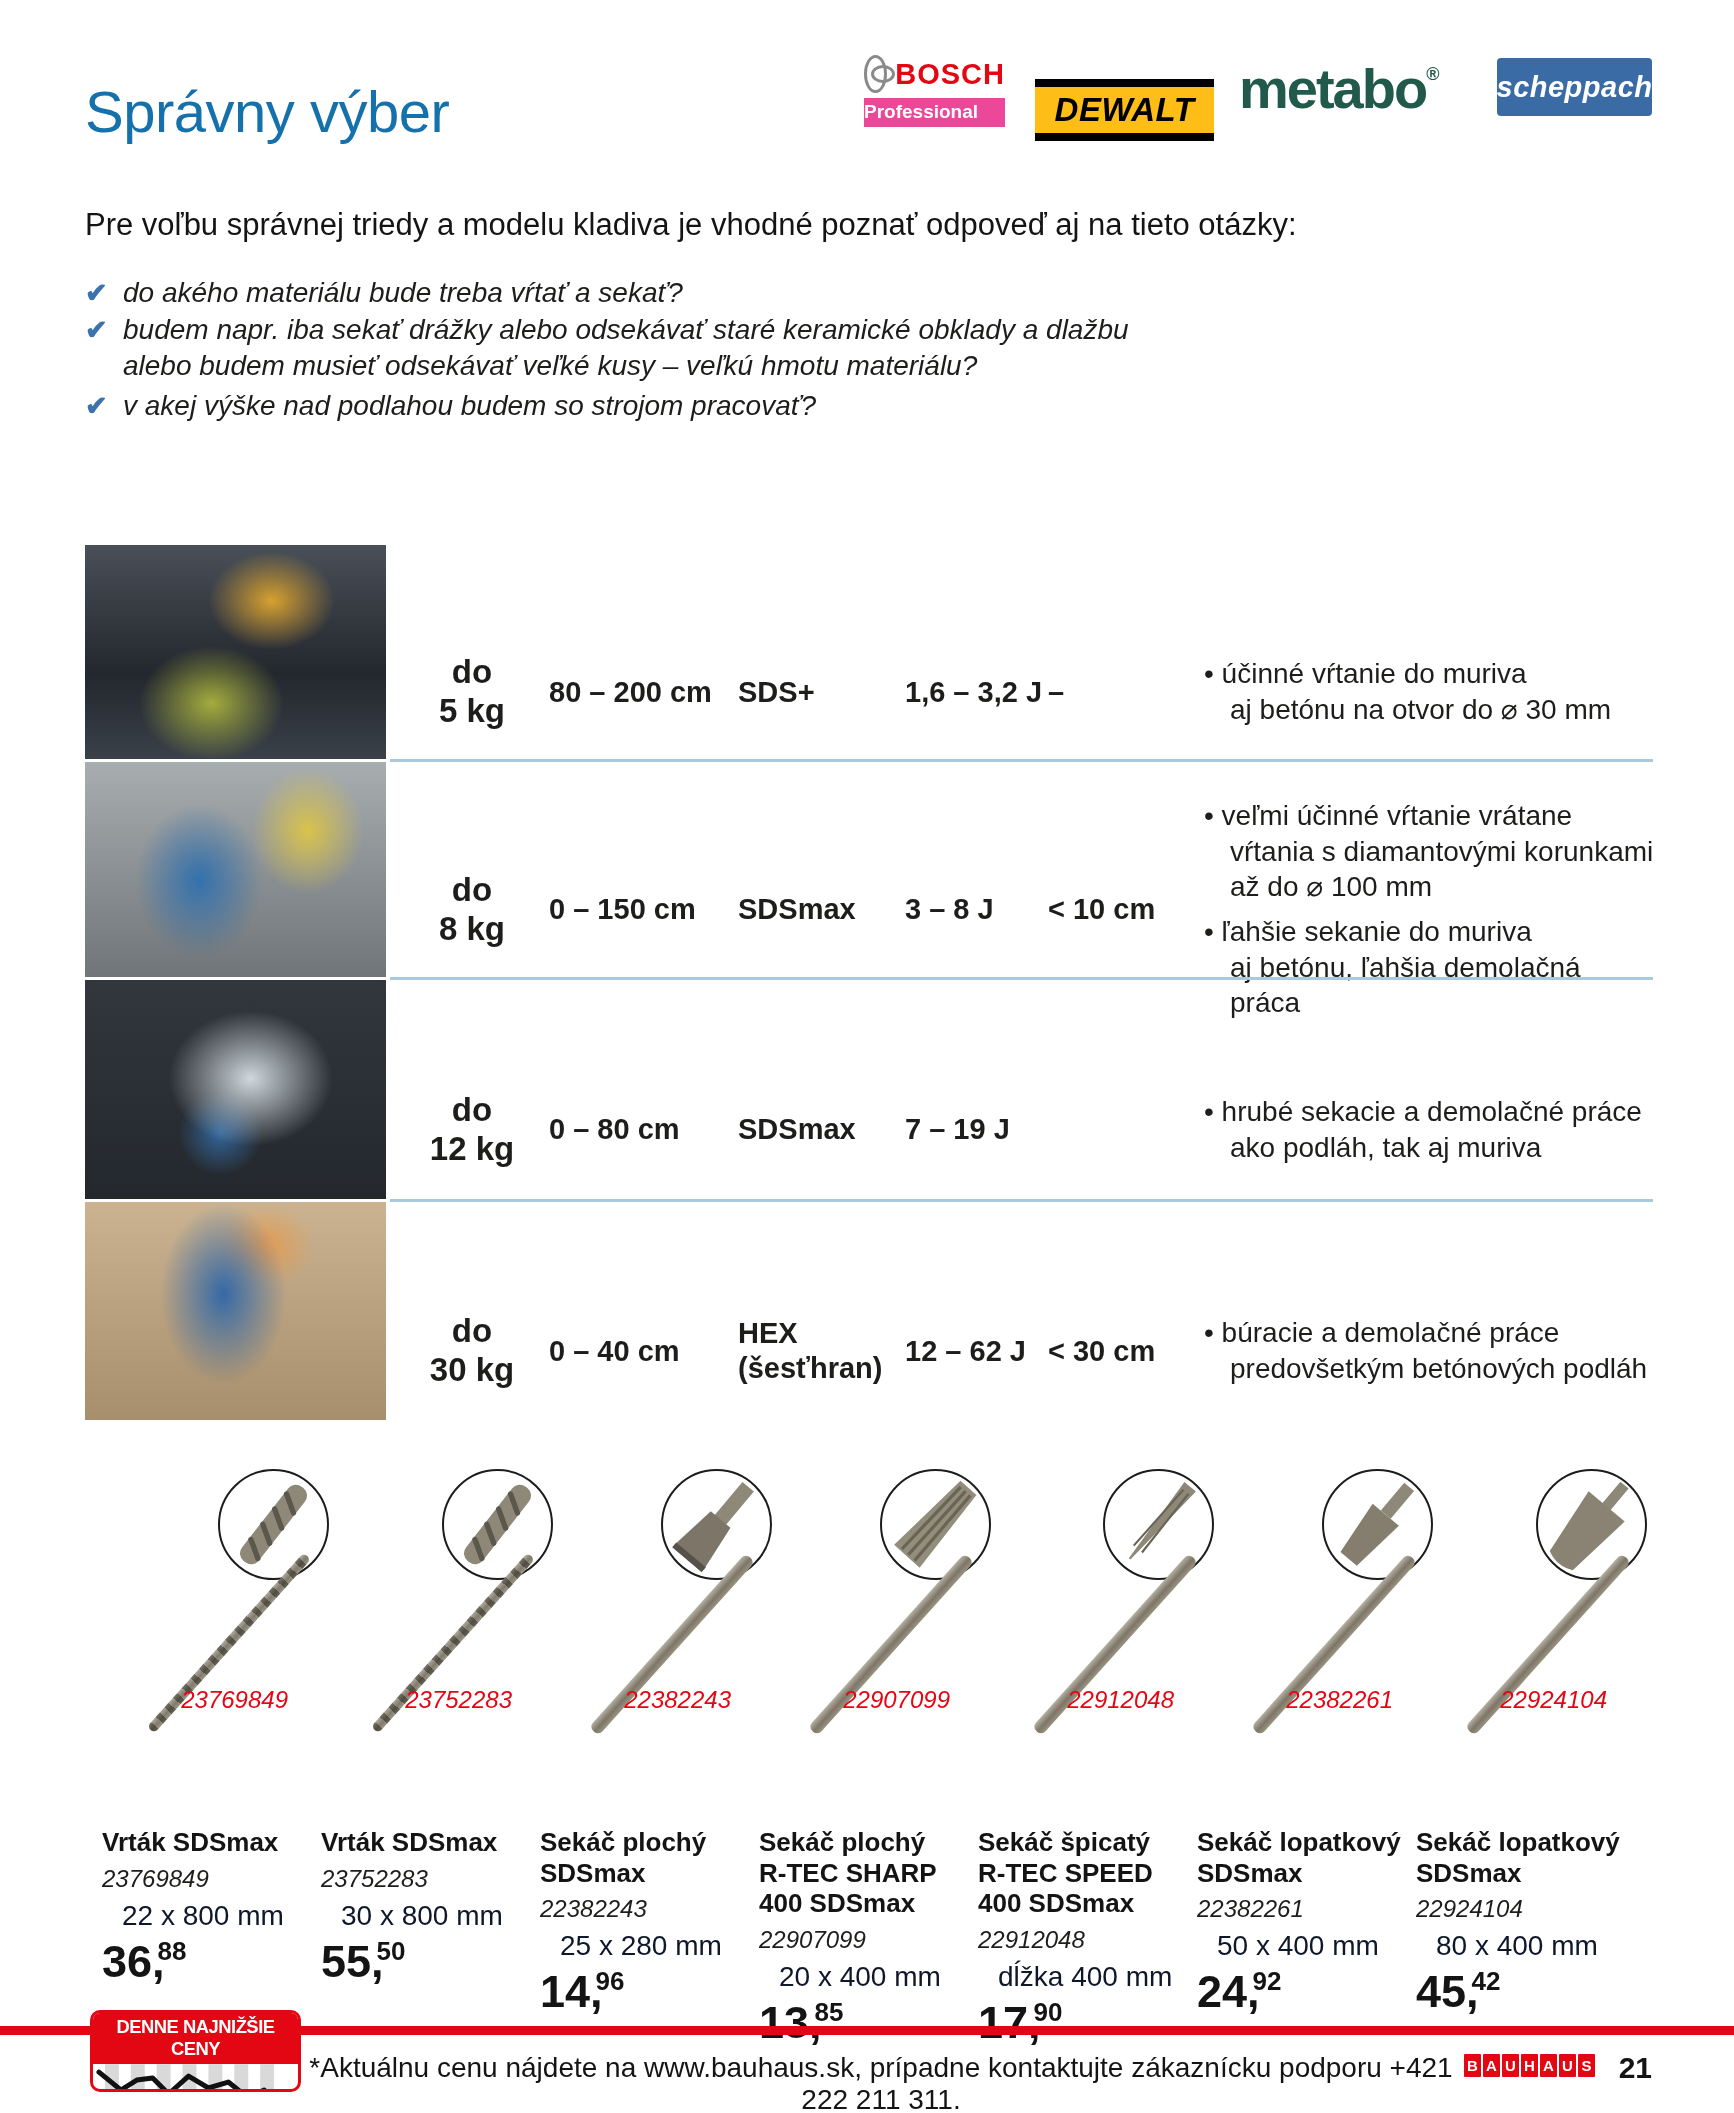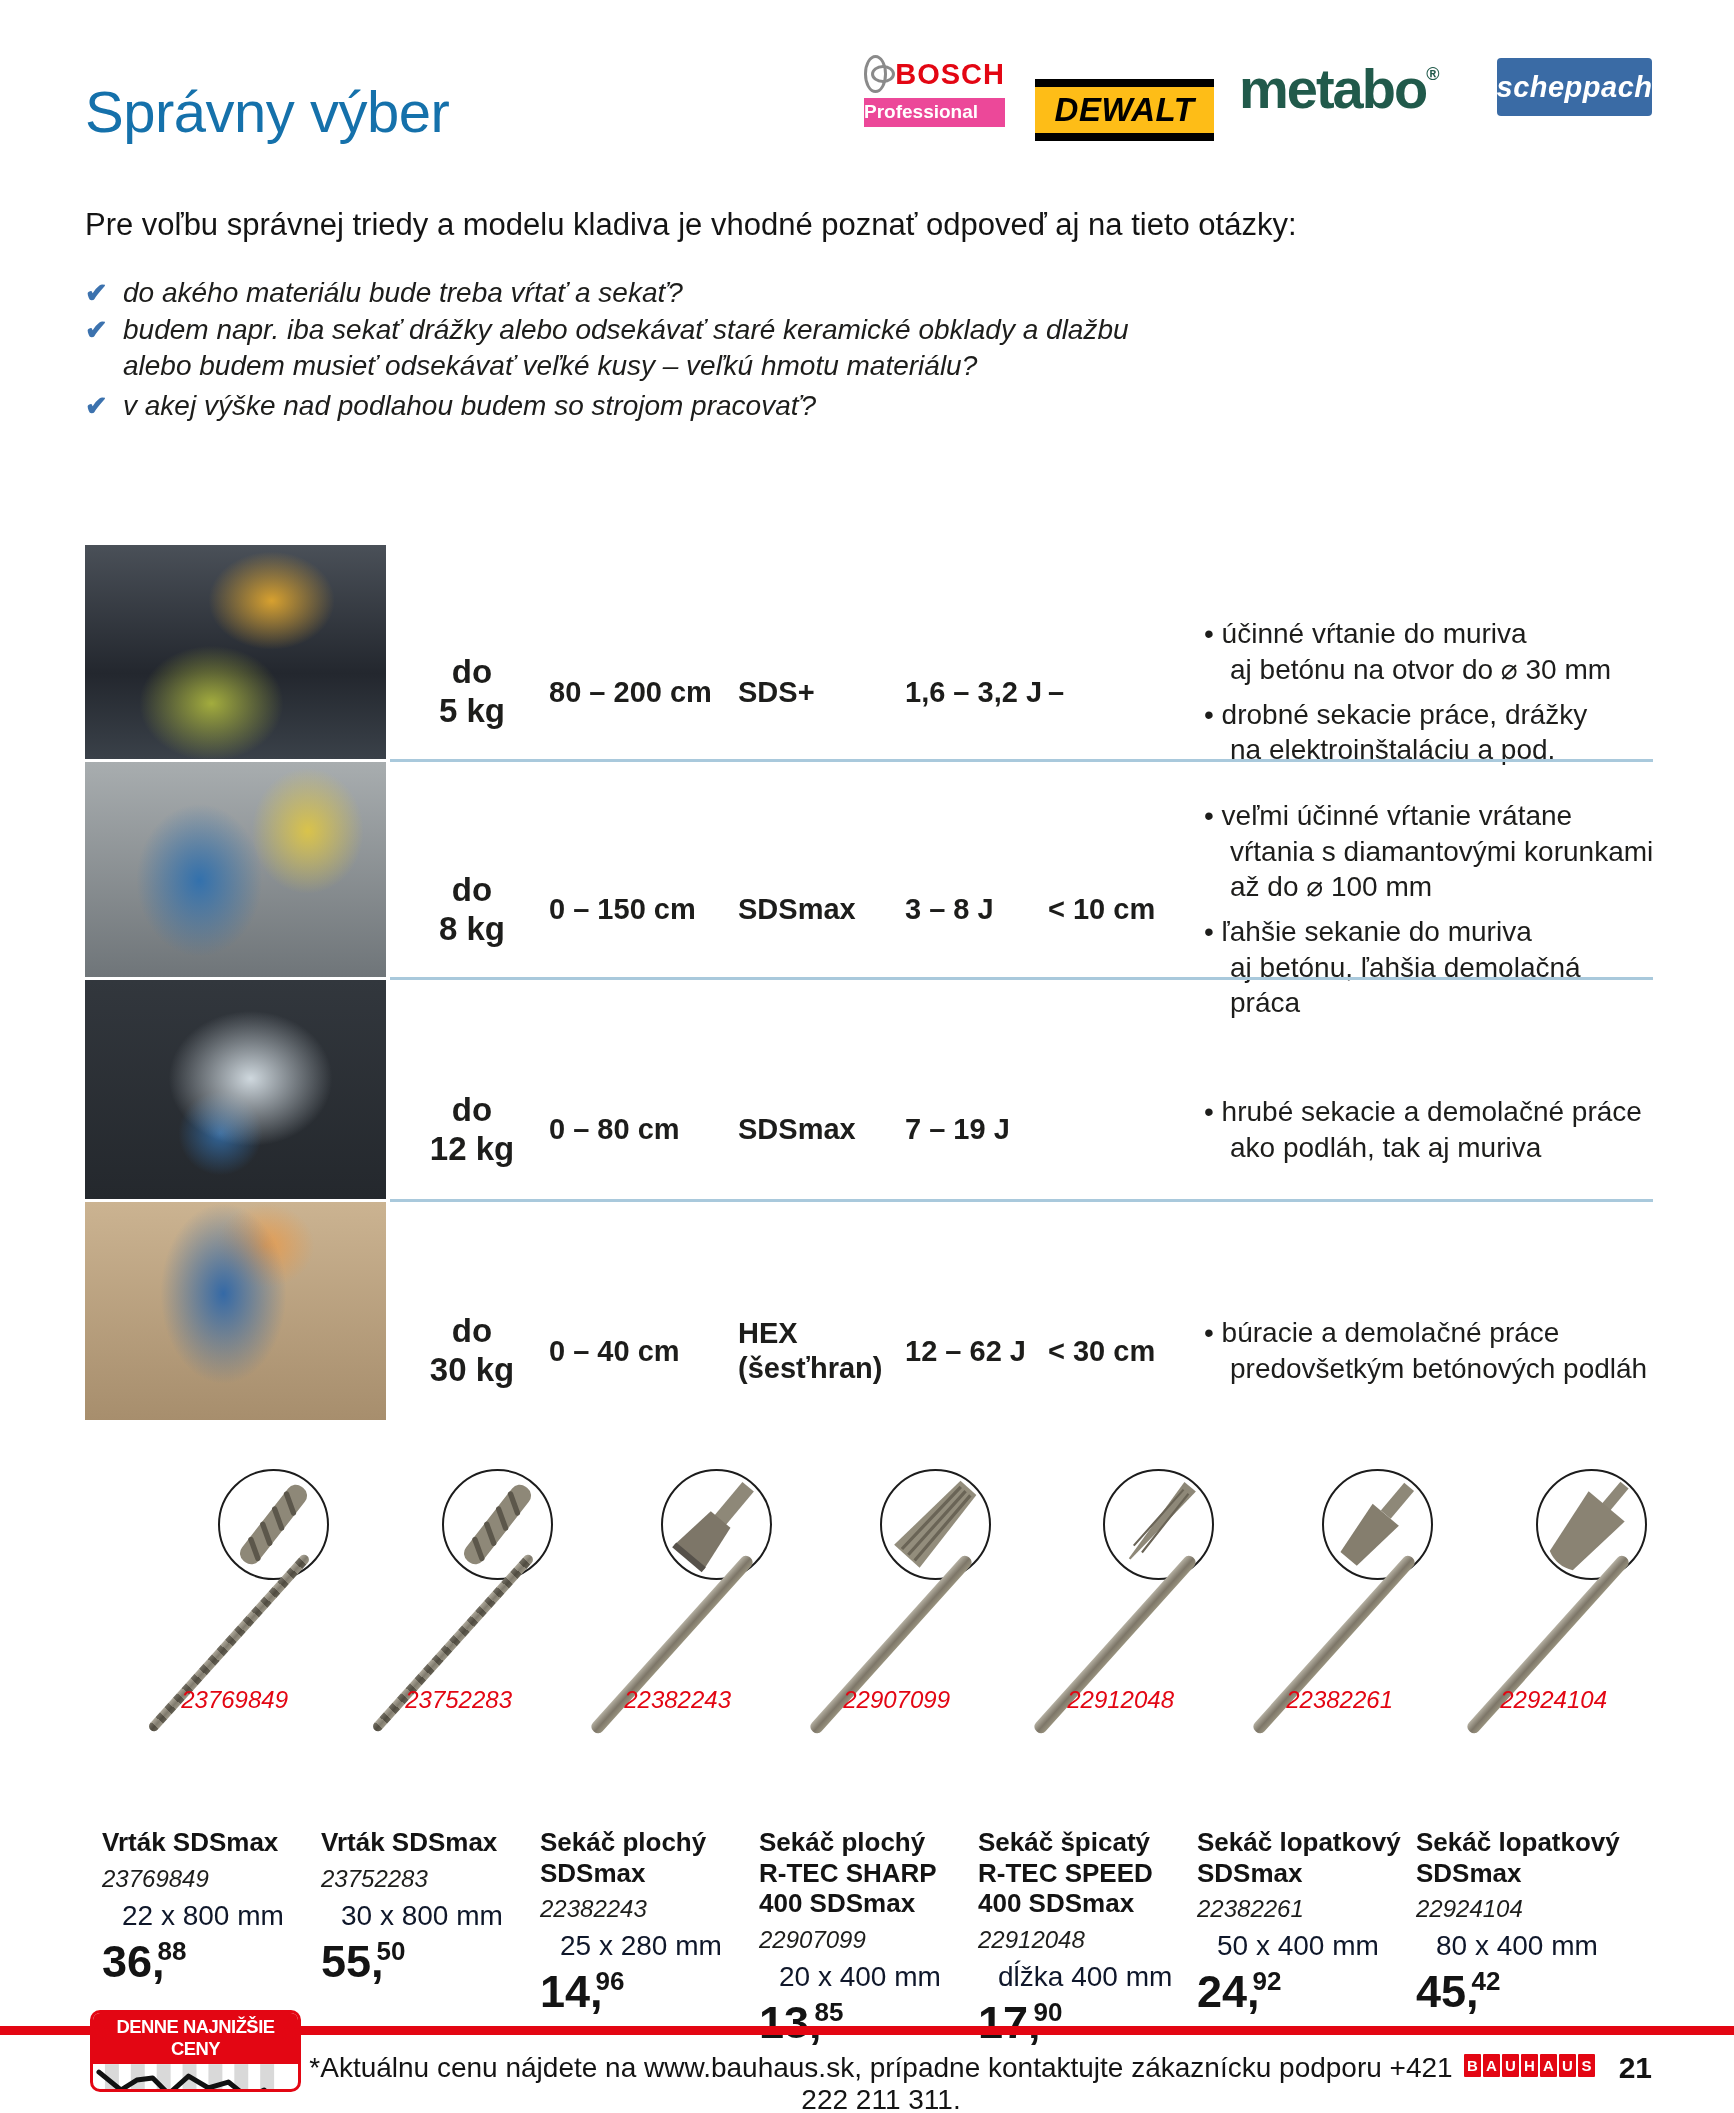--- a/index.html
+++ b/index.html
@@ -133,22 +133,20 @@
     <div class="cell c1">do
 5 kg</div>
     <div class="cell c2">80 – 200 cm</div>
     <div class="cell c3">SDS+</div>
     <div class="cell c4">1,6 – 3,2 J</div>
     <div class="cell c5">–</div>
     <div class="cell c6">
       <ul>
         <li>účinné vŕtanie do muriva
 aj betónu na otvor do ⌀ 30 mm</li>
-        <li>drobné sekacie práce, drážky
-na elektroinštaláciu a pod.</li>
       </ul>
     </div>
   </div>
   <div class="abs sep" style="top:759px;"></div>
 
   <div class="abs trow" style="top:762px;height:215px;">
     <div class="photo r2"></div>
     <div class="cell c1">do
 8 kg</div>
     <div class="cell c2">0 – 150 cm</div>

